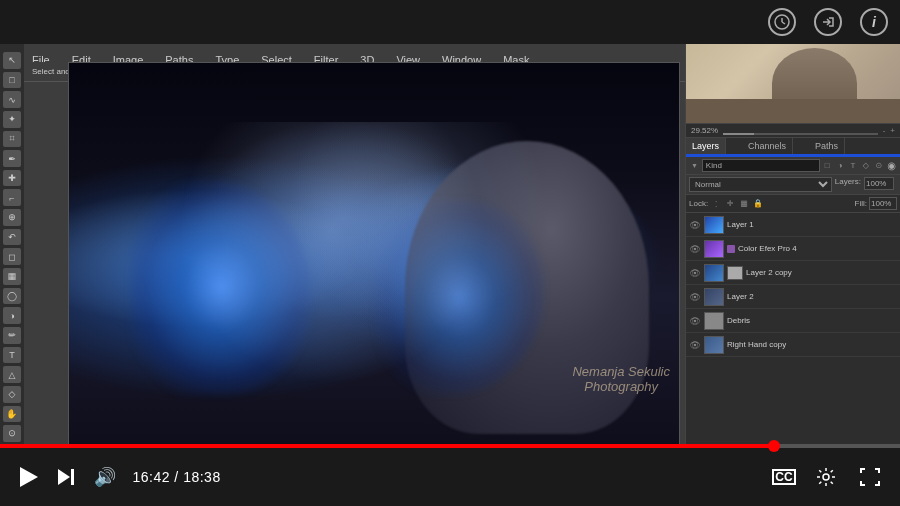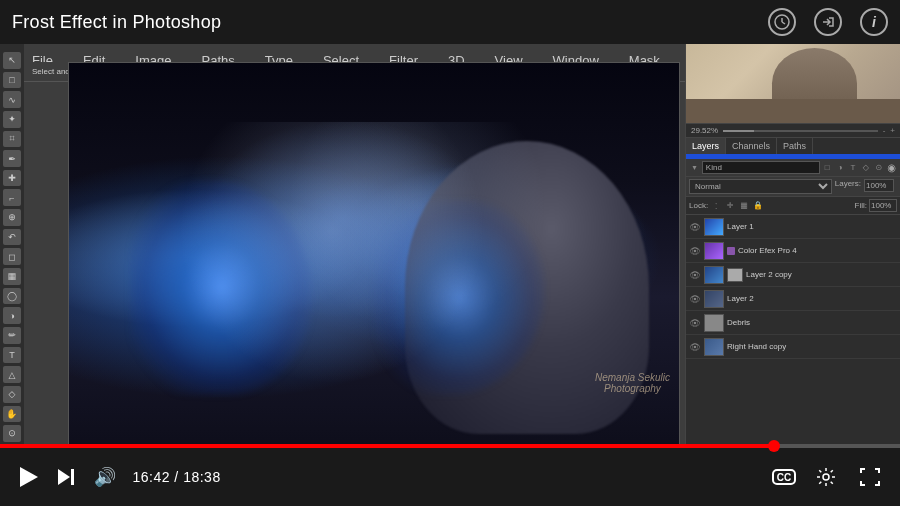--- a/index.html
+++ b/index.html
@@ -261,38 +261,38 @@
       position: absolute;
       bottom: 0;
       width: 100%;
       height: 30%;
       background: #6a5a4a;
     }
 
     
     .ps-zoom-bar {
       display: flex;
-      align-items: center;
+      align-items: flex-end;
       padding: 2px 5px;
       font-size: 8px;
       color: #aaa;
       background: #2d2d2d;
       border-bottom: 1px solid #444;
       gap: 5px;
     }
 
     
     .ps-layers {
       padding: 0;
     }
 
     .ps-layers-header {
       display: flex;
-      gap: 0;
-      border-bottom: 5px solid #1d4ed8;
+      gap: 16px;
+      border-bottom: 3px solid #1d4ed8;
     }
 
     .ps-layers-tab {
       padding: 3px 6px;
       font-size: 9px;
       color: #aaa;
       cursor: pointer;
       border-right: 1px solid #444;
     }
 
@@ -414,22 +414,22 @@
     .ps-menubar {
       position: absolute;
       top: 0;
       left: 24px;
       right: 215px;
       height: 18px;
       background: #3d3d3d;
       display: flex;
       align-items: center;
       padding: 16px 5px;
-      gap: 24px;
-      font-size: 13px;
+      gap: 16px;
+      font-size: 11px;
       color: #ccc;
       border-bottom: 1px solid #555;
     }
 
     .ps-menu-item {
       cursor: pointer;
       padding: 1px 3px;
     }
 
     
@@ -557,53 +557,52 @@
     .ctrl-right-icons {
       display: flex;
       align-items: center;
       gap: 16px;
     }
 
     .caption-icon {
       width: 24px;
       height: 16px;
       border: 2px solid #fff;
-      border-radius: 5px;
+      border-radius: 0;
       display: flex;
       align-items: center;
       justify-content: center;
-      font-size: 10px;
+      font-size: 12px;
       font-weight: bold;
       color: #fff;
     }
 
     
     .watermark {
       position: absolute;
       bottom: 70px;
       right: 230px;
-      font-size: 10px;
+      font-size: 13px;
       color: rgba(200, 180, 150, 0.7);
       text-align: center;
       font-style: italic;
     }
 
     
     .layer-color-dot {
       width: 8px;
       height: 8px;
       border-radius: 1px;
       flex-shrink: 0;
     }
   </style>
 </head>
 <body>
 
 <div class="top-bar">
-  <span class="title-text">Frost Effect in Photoshop</span>
   <div class="top-right-icons">
     <div class="top-icon">
 
       <svg width="16" height="16" viewBox="0 0 16 16">
         <circle cx="8" cy="8" r="7" stroke="#aaa" stroke-width="1.5" fill="none"></circle>
         <line x1="8" y1="4" x2="8" y2="8" stroke="#aaa" stroke-width="1.5"></line>
         <line x1="8" y1="8" x2="11" y2="10" stroke="#aaa" stroke-width="1.5"></line>
       </svg>
     </div>
     <div class="top-icon">

